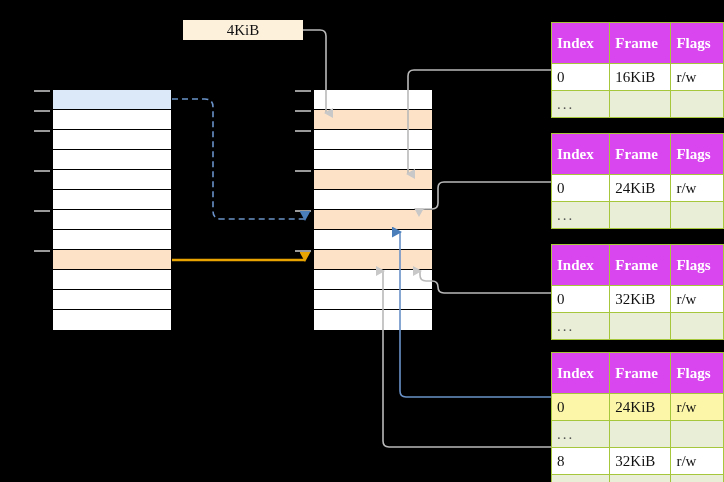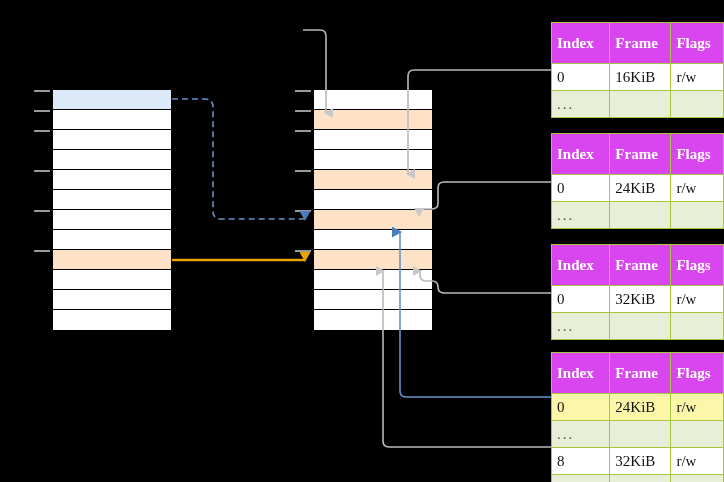--- a/index.html
+++ b/index.html
@@ -32,20 +32,21 @@
                   color:#111;background:#fff;}
   table.ptable tr.ellipsis td{background:#e9efd6;color:#555;letter-spacing:2px;}
   table.ptable td.hl{background:#fbf6a8;}
   .cw0{width:61px;} .cw1{width:60px;} .cw2{width:51px;}
 </style>
 </head>
 <body>
 
 <div class="stage">
 
+  <div class="kib" id="kib-label" style="left:183px;top:20px;width:120px;height:20px;">4KiB</div>
 
   <div class="col" id="left-col" style="left:52px;top:89px;width:120px;height:242px;">
       <div class="cell blue" style="height: 20px;"></div>
       <div class="cell" style="height: 20px;"></div>
       <div class="cell" style="height: 20px;"></div>
       <div class="cell" style="height: 20px;"></div>
       <div class="cell" style="height: 20px;"></div>
       <div class="cell" style="height: 20px;"></div>
       <div class="cell" style="height: 20px;"></div>
       <div class="cell" style="height: 20px;"></div>

